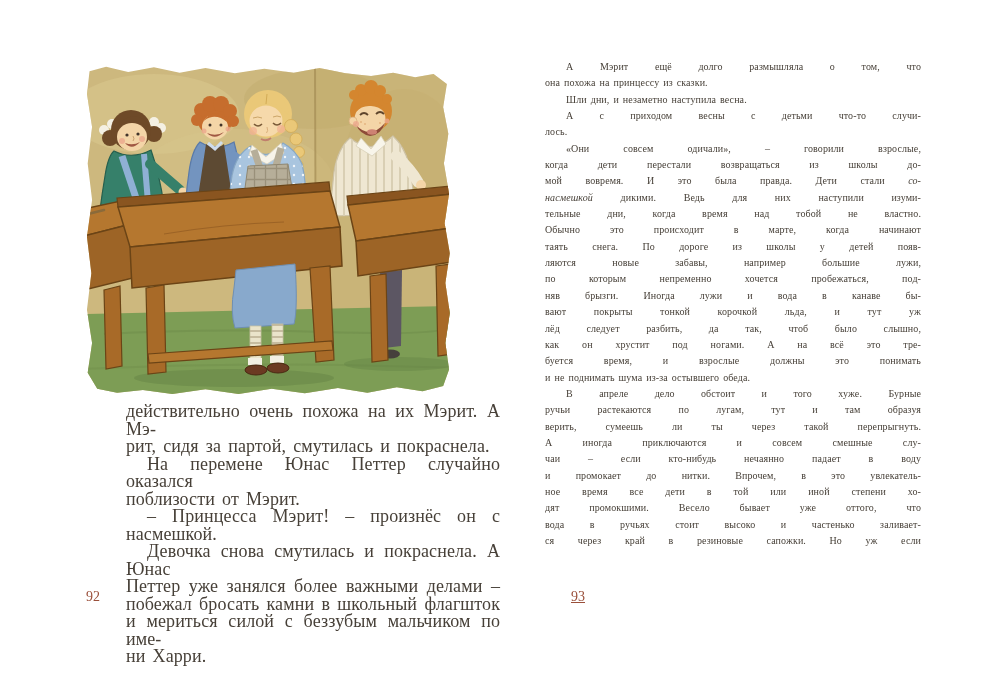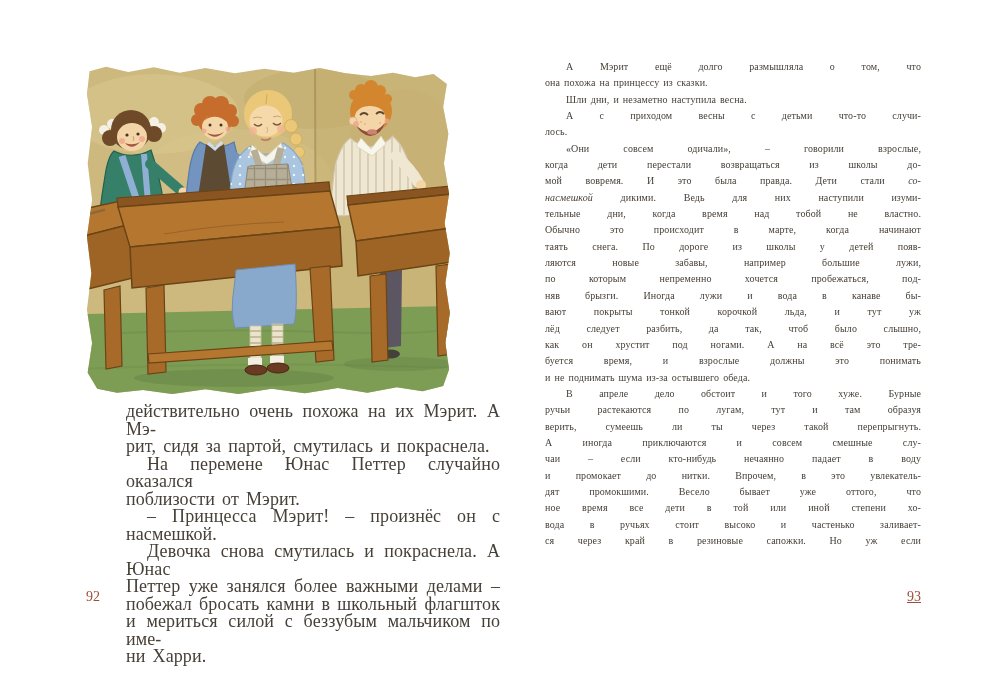--- a/index.html
+++ b/index.html
@@ -28,21 +28,21 @@
   .right-text { left:545px; top:59px;  width:376px; font-size:10px;   line-height:16.35px; }
   .line { text-align:justify; text-align-last:left; word-spacing:0.14em; letter-spacing:0.1px; }
   .line.just { text-align-last:justify; }
   .line.indent { text-indent:21px; }
   .line i { font-style:italic; }
   .pagenum {
     position:absolute; font-size:14px; color:var(--pgnum,#9a4f3a);
     font-family:"Liberation Serif","DejaVu Serif",serif;
   }
   .pagenum-left  { left:86px;  top:589px; }
-  .pagenum-right { left:545px; top:589px; width:376px; text-align:right;text-decoration:underline; }
+  .pagenum-right { left:571px; top:589px; width:376px; text-align:left;text-decoration:underline; }
 </style>
 </head>
 <body>
 
 <div class="spread" style="--ink: #474038; --pgnum: #9a4f3a;">
 
   <div class="page">
     <div class="illustration-wrap">
       <svg viewBox="0 0 368 332" preserveAspectRatio="none">
         <defs>
@@ -263,21 +263,21 @@
         <div class="line just">лёд следует разбить, да так, чтоб было слышно,</div>
         <div class="line just">как он хрустит под ногами. А на всё это тре-</div>
         <div class="line just">буется время, и взрослые должны это понимать</div>
         <div class="line">и не поднимать шума из-за остывшего обеда.</div>
         <div class="line indent just">В апреле дело обстоит и того хуже. Бурные</div>
         <div class="line just">ручьи растекаются по лугам, тут и там образуя</div>
         <div class="line just">верить, сумеешь ли ты через такой перепрыгнуть.</div>
         <div class="line just">А иногда приключаются и совсем смешные слу-</div>
         <div class="line just">чаи – если кто-нибудь нечаянно падает в воду</div>
         <div class="line just">и промокает до нитки. Впрочем, в это увлекатель-</div>
+        <div class="line just">ное время все дети в той или иной степени хо-</div>
         <div class="line just">дят промокшими. Весело бывает уже оттого, что</div>
-        <div class="line just">ное время все дети в той или иной степени хо-</div>
         <div class="line just">вода в ручьях стоит высоко и частенько заливает-</div>
         <div class="line just">ся через край в резиновые сапожки. Но уж если</div>
       </div>
     <div class="pagenum pagenum-right">93</div>
   </div>
 
 </div>
 
 </body></html>

